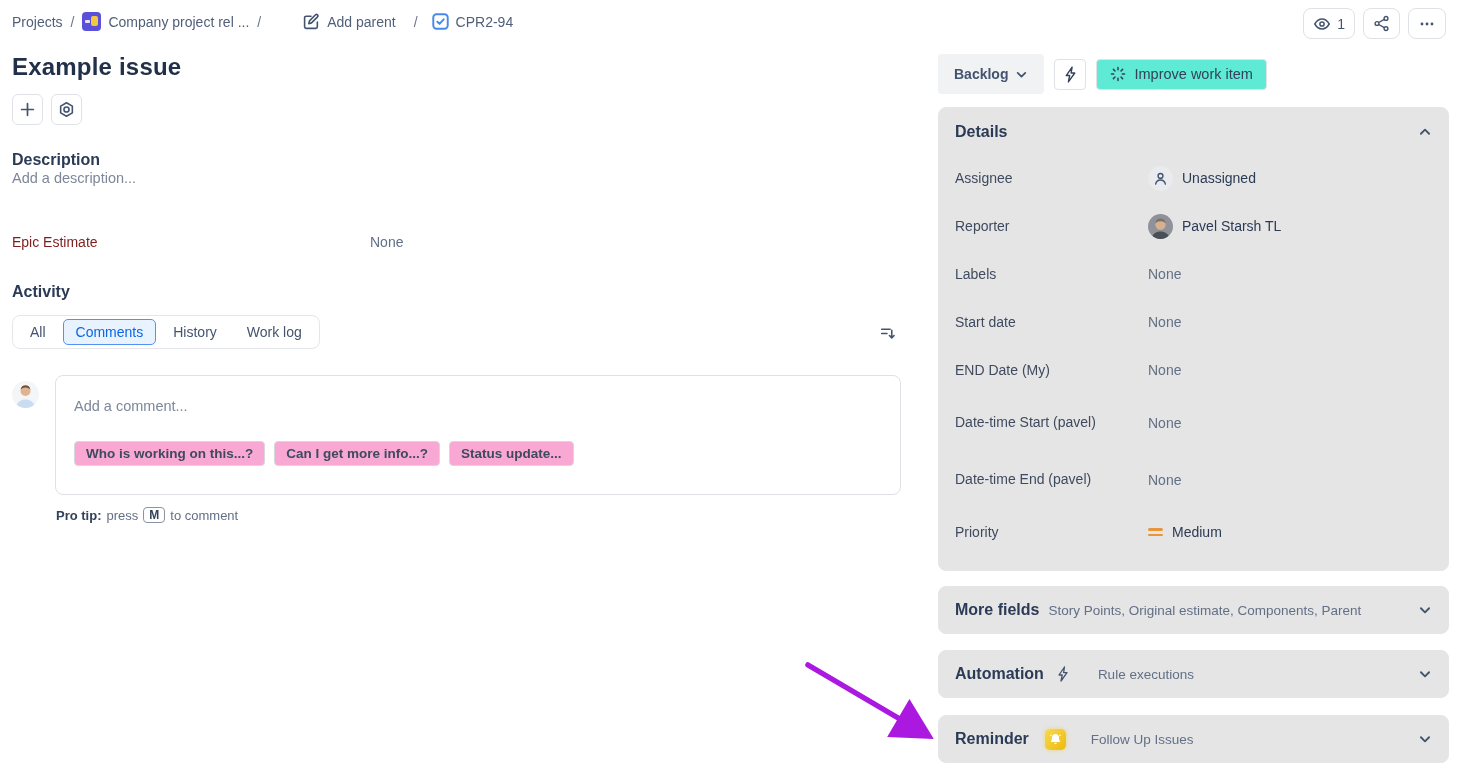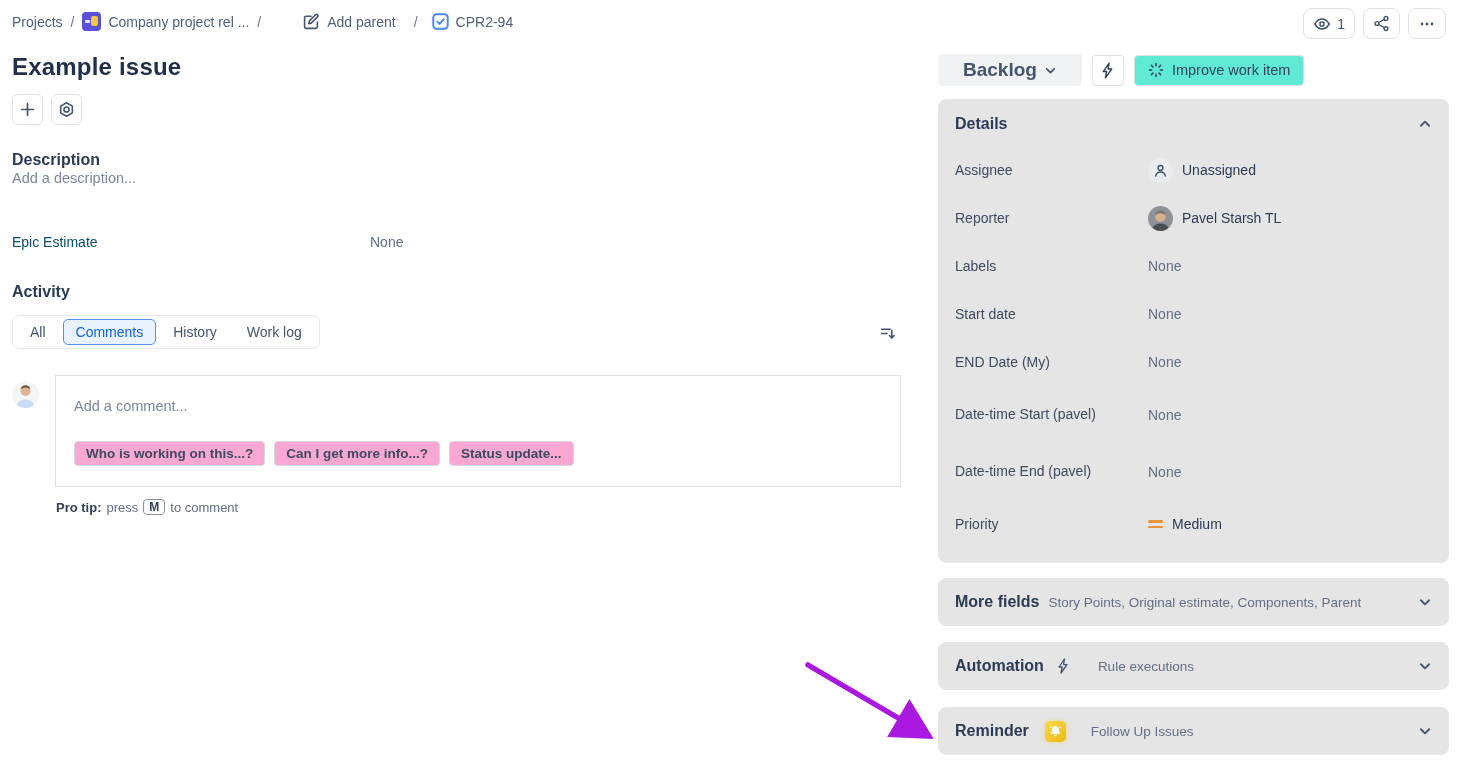--- a/index.html
+++ b/index.html
@@ -21,44 +21,44 @@
   .left-col { width:905px; padding:0 0 0 12px; }
   .issue-title { font-size:24px; font-weight:700; color:#22304a; margin-top:14px; letter-spacing:.2px; }
   .title-actions { display:flex; gap:8px; margin-top:13px; }
   .sq-btn { width:31px; height:31px; border:1px solid #e0e2e7; border-radius:6px; background:#fff; display:flex; align-items:center; justify-content:center; cursor:pointer; color:#44546F; }
 
   .section-h { font-size:16px; font-weight:700; color:#2b3a55; }
   .desc-h { margin-top:26px; }
   .desc-placeholder { margin-top:1px; color:#7d8799; font-size:14.5px; cursor:text; }
 
   .field-row { display:flex; margin-top:48px; }
-  .field-row .f-label { width:358px; font-weight:500; color:#0c4a6e; }
+  .field-row .f-label { width:358px; font-weight:500; color:#7f1d1d; }
   .field-row .f-value { color:#626F86; }
 
   .activity-h { margin-top:33px; }
   .activity-bar { display:flex; align-items:center; justify-content:space-between; margin-top:14px; width:888px; }
   .tabs-wrap { display:flex; align-items:center; gap:4px; border:1px solid #e4e6ea; border-radius:8px; padding:3px 4px; }
   .tab { padding:4px 12px; border-radius:5px; border:1px solid transparent; color:#44546F; font-size:14px; cursor:pointer; white-space:nowrap; }
   .tab.active { background:#E9F2FF; border-color:#5593F2; color:#0C66E4; }
   .sort-btn { cursor:pointer; padding:4px; }
 
   .comment-area { display:flex; gap:16px; margin-top:26px; }
   .avatar-sm { width:27px; height:27px; border-radius:50%; overflow:hidden; flex:0 0 auto; margin-top:6px; }
-  .comment-box { width:846px; border:1px solid #dfe1e6; border-radius:0; padding:22px 16px 20px 18px; cursor:text; }
+  .comment-box { width:846px; border:1px solid #dfe1e6; border-radius:8px; padding:22px 16px 28px 18px; cursor:text; }
   .comment-placeholder { color:#7d8799; font-size:14.5px; }
   .chips { display:flex; gap:9px; margin-top:27px; }
   .chip { border:1px solid #d5d9de; border-radius:4px; padding:4px 11px; font-size:13.5px; font-weight:600; color:#3f4a5f; background:#f9a8d4; cursor:pointer; white-space:nowrap; }
   .pro-tip { margin-top:12px; margin-left:1px; color:#626F86; font-size:13px; display:flex; align-items:center; gap:5px; }
   .pro-tip b { color:#33415a; }
   .keycap { border:1px solid #8a93a3; border-radius:4px; padding:0px 5px; font-size:12px; font-weight:700; color:#33415a; background:#fff; }
 
   
   .right-col { position:absolute; left:938px; top:54px; width:511px; }
   .status-row { display:flex; gap:10px; align-items:center; }
-  .status-btn { height:32px; background:#F1F2F4; border:none; border-radius:4px; padding:0 25px; display:flex; align-items:center; gap:7px; font-size:19px; font-weight:600; color:#44546F; cursor:pointer; }
+  .status-btn { height:40px; background:#F1F2F4; border:none; border-radius:4px; padding:0 16px; display:flex; align-items:center; gap:7px; font-size:14px; font-weight:600; color:#44546F; cursor:pointer; }
   .bolt-btn { width:32px; height:31px; border:1px solid #e0e2e7; border-radius:4px; background:#fff; display:flex; align-items:center; justify-content:center; cursor:pointer; }
   .improve-btn { height:31px; border:1px solid #e0e2e7; border-radius:4px; background:#5eead4; display:flex; align-items:center; gap:8px; padding:0 13px; font-size:14.5px; color:#33415a; cursor:pointer; }
 
   .card { border:1px solid #E4E6EA; border-radius:8px; background:#e5e5e5; width:511px; }
   .details-card { margin-top:13px; padding:15px 16px 14px 16px; }
   .card-head { display:flex; justify-content:space-between; align-items:center; cursor:pointer; }
   .card-title { font-size:16px; font-weight:700; color:#2b3a55; }
   .chev { color:#44546F; }
 
   .d-rows { margin-top:13px; }

